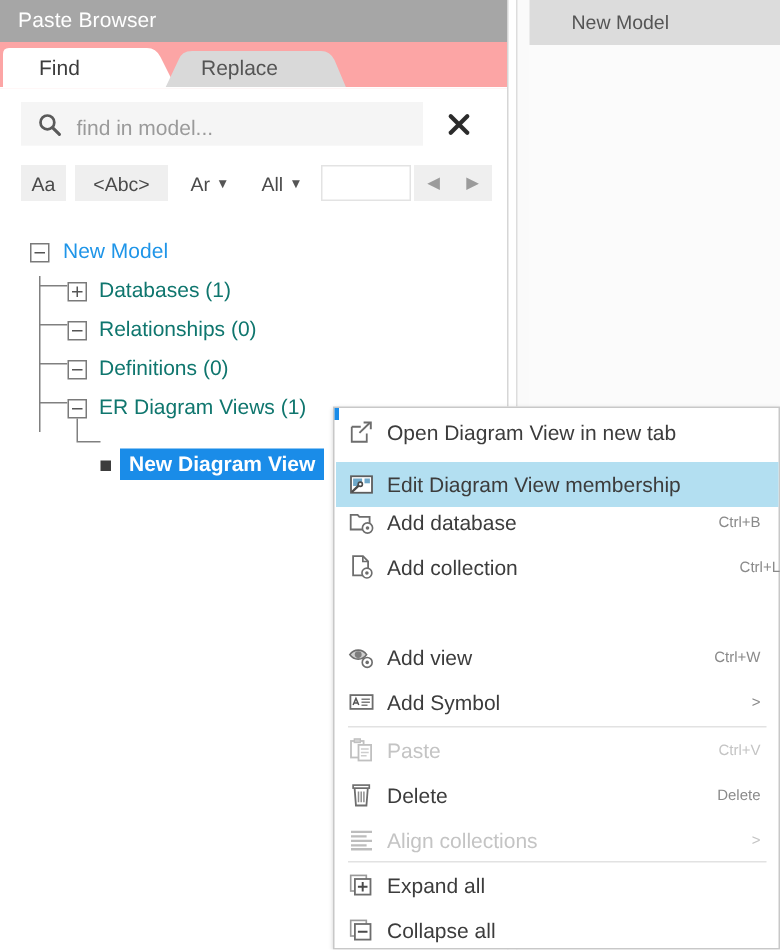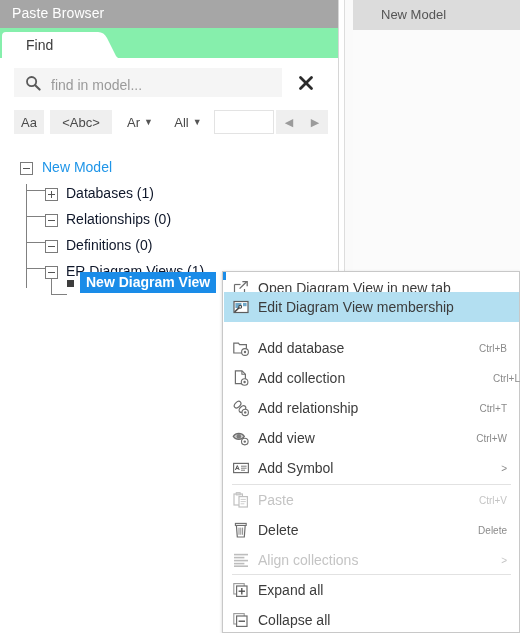--- a/index.html
+++ b/index.html
@@ -38,21 +38,21 @@
     position:absolute;left:0;top:0;width:338px;height:28px;
     background:#a6a6a6;
   }
   #browser-title-text{
     position:absolute;left:12px;top:5px;
     font-size:14px;color:#ffffff;letter-spacing:.1px;
   }
   
   #tabstrip{
     position:absolute;left:0;top:28px;width:338px;height:31px;
-    background:#86efac;
+    background:#fca5a5;
   }
   .tab{
     position:absolute;top:4px;height:27px;
     font-size:14px;color:#555555;
     cursor:default;
   }
   .tab .tabshape{
     position:absolute;left:0;top:0;width:100%;height:100%;
   }
   .tab .tablabel{
@@ -123,21 +123,21 @@
   .tree-toggle:before{
     content:"";position:absolute;left:2px;top:5px;width:7px;height:1px;background:#555555;
   }
   .tree-toggle.plus:after{
     content:"";position:absolute;left:5px;top:2px;width:1px;height:7px;background:#555555;
   }
   .tree-leaf-dot{
     position:absolute;width:7px;height:7px;background:#3d3d3d;
   }
   .tree-label{
-    position:absolute;font-size:14px;color:#0f172a;white-space:nowrap;line-height:18px;
+    position:absolute;font-size:14px;color:#0f766e;white-space:nowrap;line-height:18px;
   }
   .tree-label.root{color:#1f95e8;}
   .tree-label.selected{
     background:#1a8ce8;color:#ffffff;padding:1px 6px 2px 6px;font-weight:bold;
   }
   .tline{position:absolute;background:#808080;}
   
   #context-menu{
     position:absolute;left:222px;top:271px;width:298px;height:362px;
     background:#ffffff;
@@ -184,20 +184,26 @@
   <div id="browser-title">
     <div id="browser-title-text">Paste Browser</div>
   </div>
 
   <div id="tabstrip">
     <div class="tab" id="tab-find">
       <svg class="tabshape" viewBox="0 0 122 27" preserveAspectRatio="none">
         <path d="M0,27 L0,4 Q0,0 4,0 L96,0 Q102,0 105,6 L114,24 Q116,27 120,27 Z" fill="#ffffff"></path>
       </svg>
       <span class="tablabel">Find</span>
+    </div>
+    <div class="tab" id="tab-replace">
+      <svg class="tabshape" viewBox="0 0 122 27" preserveAspectRatio="none">
+        <path d="M0,27 L9,8 Q11,2 18,2 L104,2 Q110,2 113,8 L121,27 Z" fill="#d9d9d9"></path>
+      </svg>
+      <span class="tablabel">Replace</span>
     </div>
   </div>
   <div id="tabstrip-line"></div>
 
   <div id="search-row">
     <div id="search-box">
       <span id="search-icon">
         <svg width="16" height="16" viewBox="0 0 16 16">
           <circle cx="6.6" cy="6.6" r="4.6" fill="none" stroke="#5a5a5a" stroke-width="1.8"></circle>
           <line x1="10.2" y1="10.2" x2="14.6" y2="14.6" stroke="#5a5a5a" stroke-width="2.1" stroke-linecap="round"></line>
@@ -268,21 +274,21 @@
       <div class="tree-row" style="top:78px;">
         <span class="tree-toggle" style="left:45px;top:4px;"></span>
         <span class="tree-label" style="left:66px;top:0px;">Definitions (0)</span>
       </div>
 
       <div class="tree-row" style="top:104px;">
         <span class="tree-toggle" style="left:45px;top:4px;"></span>
         <span class="tree-label" style="left:66px;top:0px;">ER Diagram Views (1)</span>
       </div>
 
-      <div class="tree-row" style="top:115px;">
+      <div class="tree-row" style="top:142px;">
         <span class="tree-leaf-dot" style="left:67px;top:7px;"></span>
         <span class="tree-label selected" style="left:80px;top:-1px;">New Diagram View</span>
       </div>
     </div>
   </div>
 </div>
 
 <div id="context-menu">
   <div id="context-menu-accent"></div>
 
@@ -292,21 +298,21 @@
         <path d="M2.5,5.5 L2.5,15.5 L12.5,15.5 L12.5,10" fill="none" stroke="#6d6d6d" stroke-width="1.2"></path>
         <path d="M2.5,5.5 L8.5,5.5" fill="none" stroke="#6d6d6d" stroke-width="1.2"></path>
         <line x1="7.6" y1="9.6" x2="14.6" y2="2.8" stroke="#6d6d6d" stroke-width="1.3"></line>
         <path d="M10.4,2.6 L15.2,2.6 L15.2,7.2" fill="none" stroke="#6d6d6d" stroke-width="1.3"></path>
       </svg>
     </span>
     <span class="menu-label">Open Diagram View in new tab</span>
     <span class="menu-shortcut"></span>
   </div>
 
-  <div class="menu-item highlight" style="top:20px;">
+  <div class="menu-item highlight" style="top:36px;">
     <span class="menu-icon">
       <svg width="18" height="18" viewBox="0 0 18 18">
         <rect x="2" y="3.5" width="14" height="11" fill="#ffffff" stroke="#5d5d5d" stroke-width="1.2"></rect>
         <rect x="3.4" y="5" width="6" height="5" fill="#6fa8c9"></rect>
         <rect x="11" y="5" width="3.6" height="3.2" fill="#6fa8c9"></rect>
         <line x1="2.6" y1="14" x2="7.4" y2="9.4" stroke="#4a4a4a" stroke-width="1.6"></line>
         <circle cx="8.2" cy="8.8" r="1.4" fill="#ffffff" stroke="#4a4a4a" stroke-width="1.1"></circle>
       </svg>
     </span>
     <span class="menu-label">Edit Diagram View membership</span>
@@ -331,32 +337,20 @@
         <path d="M3.4,1.8 L10,1.8 L13.4,5.2 L13.4,14.6 L3.4,14.6 Z" fill="#ffffff" stroke="#6d6d6d" stroke-width="1.2"></path>
         <path d="M9.9,1.9 L9.9,5.3 L13.3,5.3" fill="none" stroke="#6d6d6d" stroke-width="1.1"></path>
         <circle cx="12.6" cy="13" r="3.3" fill="#ffffff" stroke="#6d6d6d" stroke-width="1.1"></circle>
         <circle cx="12.6" cy="13" r="1.2" fill="#6d6d6d"></circle>
       </svg>
     </span>
     <span class="menu-label">Add collection</span>
     <span class="menu-shortcut">Ctrl+L</span>
   </div>
 
-  <div class="menu-item" style="top:121px;">
-    <span class="menu-icon">
-      <svg width="18" height="18" viewBox="0 0 18 18">
-        <ellipse cx="5.6" cy="5.6" rx="3.9" ry="2.5" transform="rotate(-45 5.6 5.6)" fill="none" stroke="#6d6d6d" stroke-width="1.2"></ellipse>
-        <ellipse cx="10.4" cy="10" rx="3.9" ry="2.5" transform="rotate(-45 10.4 10)" fill="none" stroke="#6d6d6d" stroke-width="1.2"></ellipse>
-        <circle cx="13.2" cy="13.4" r="3.2" fill="#ffffff" stroke="#6d6d6d" stroke-width="1.1"></circle>
-        <circle cx="13.2" cy="13.4" r="1.2" fill="#6d6d6d"></circle>
-      </svg>
-    </span>
-    <span class="menu-label">Add relationship</span>
-    <span class="menu-shortcut">Ctrl+T</span>
-  </div>
 
   <div class="menu-item" style="top:151px;">
     <span class="menu-icon">
       <svg width="18" height="18" viewBox="0 0 18 18">
         <path d="M1.2,7.4 C4,3.4 9.6,3.4 12.4,7.4 C9.6,11.4 4,11.4 1.2,7.4 Z" fill="#cfcfcf" stroke="#6d6d6d" stroke-width="1.1"></path>
         <circle cx="6.8" cy="7.4" r="2.3" fill="#7d7d7d"></circle>
         <circle cx="12.8" cy="12.6" r="3.3" fill="#ffffff" stroke="#6d6d6d" stroke-width="1.1"></circle>
         <circle cx="12.8" cy="12.6" r="1.2" fill="#6d6d6d"></circle>
       </svg>
     </span>

